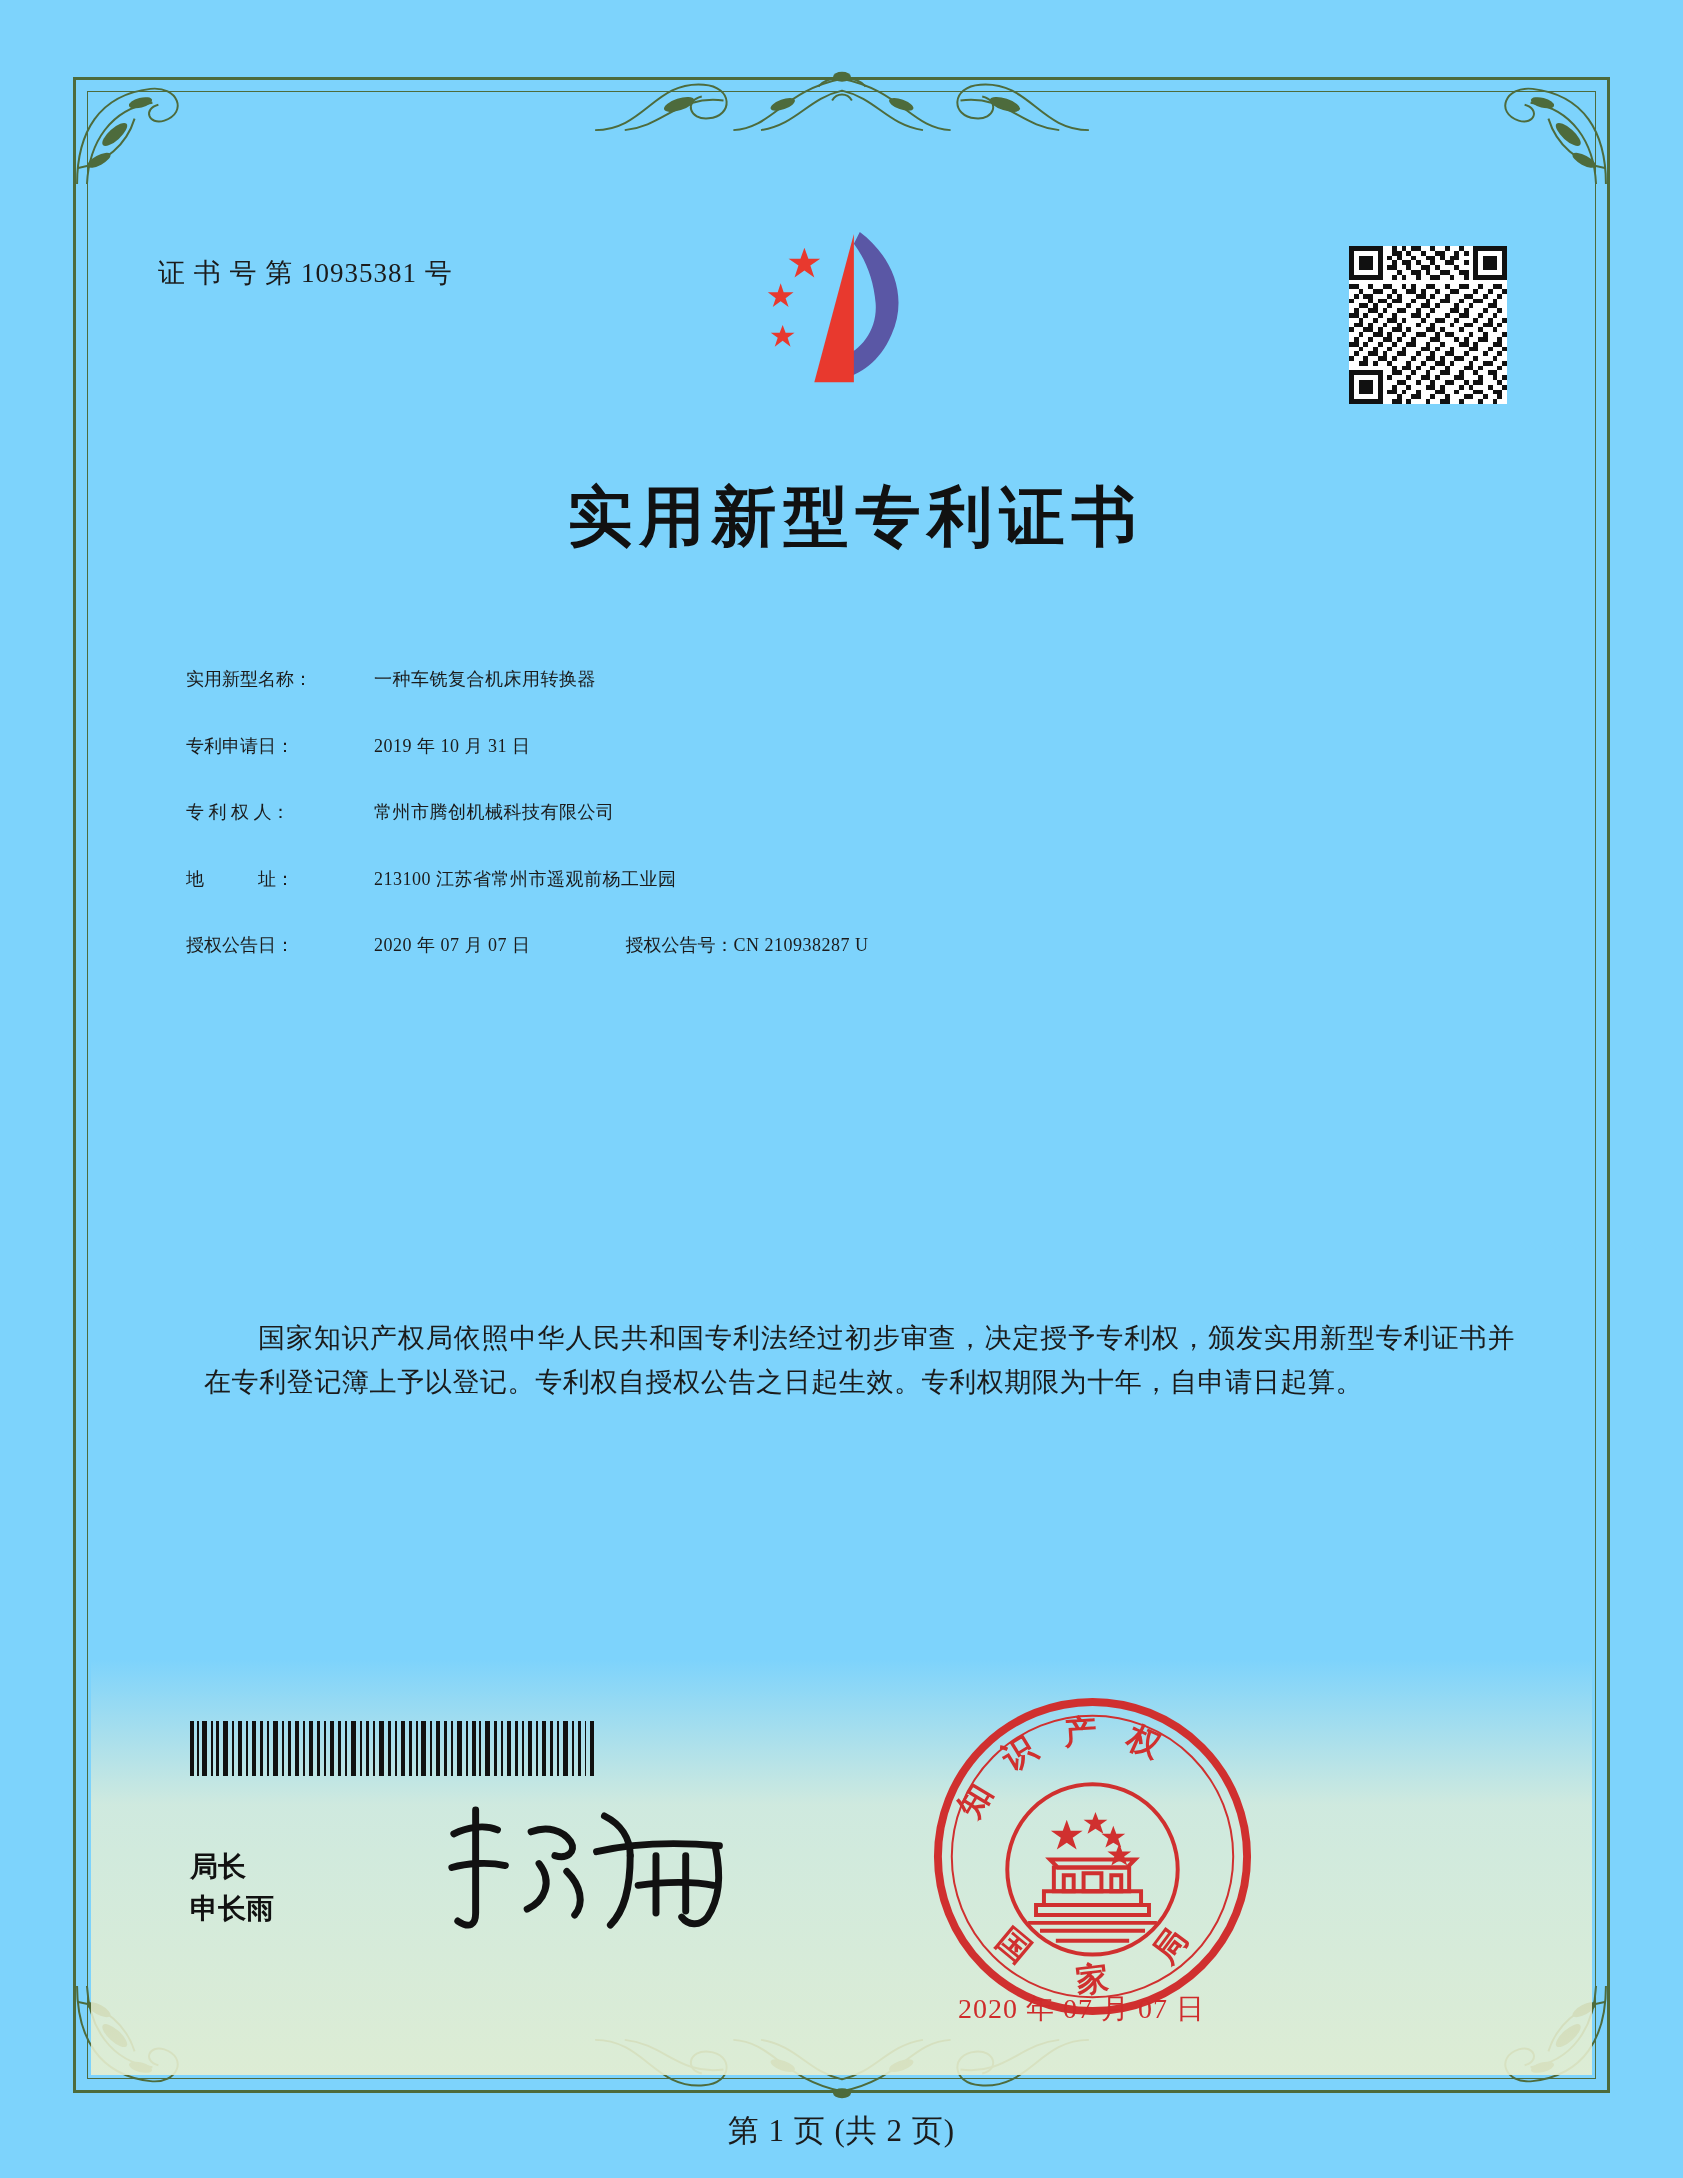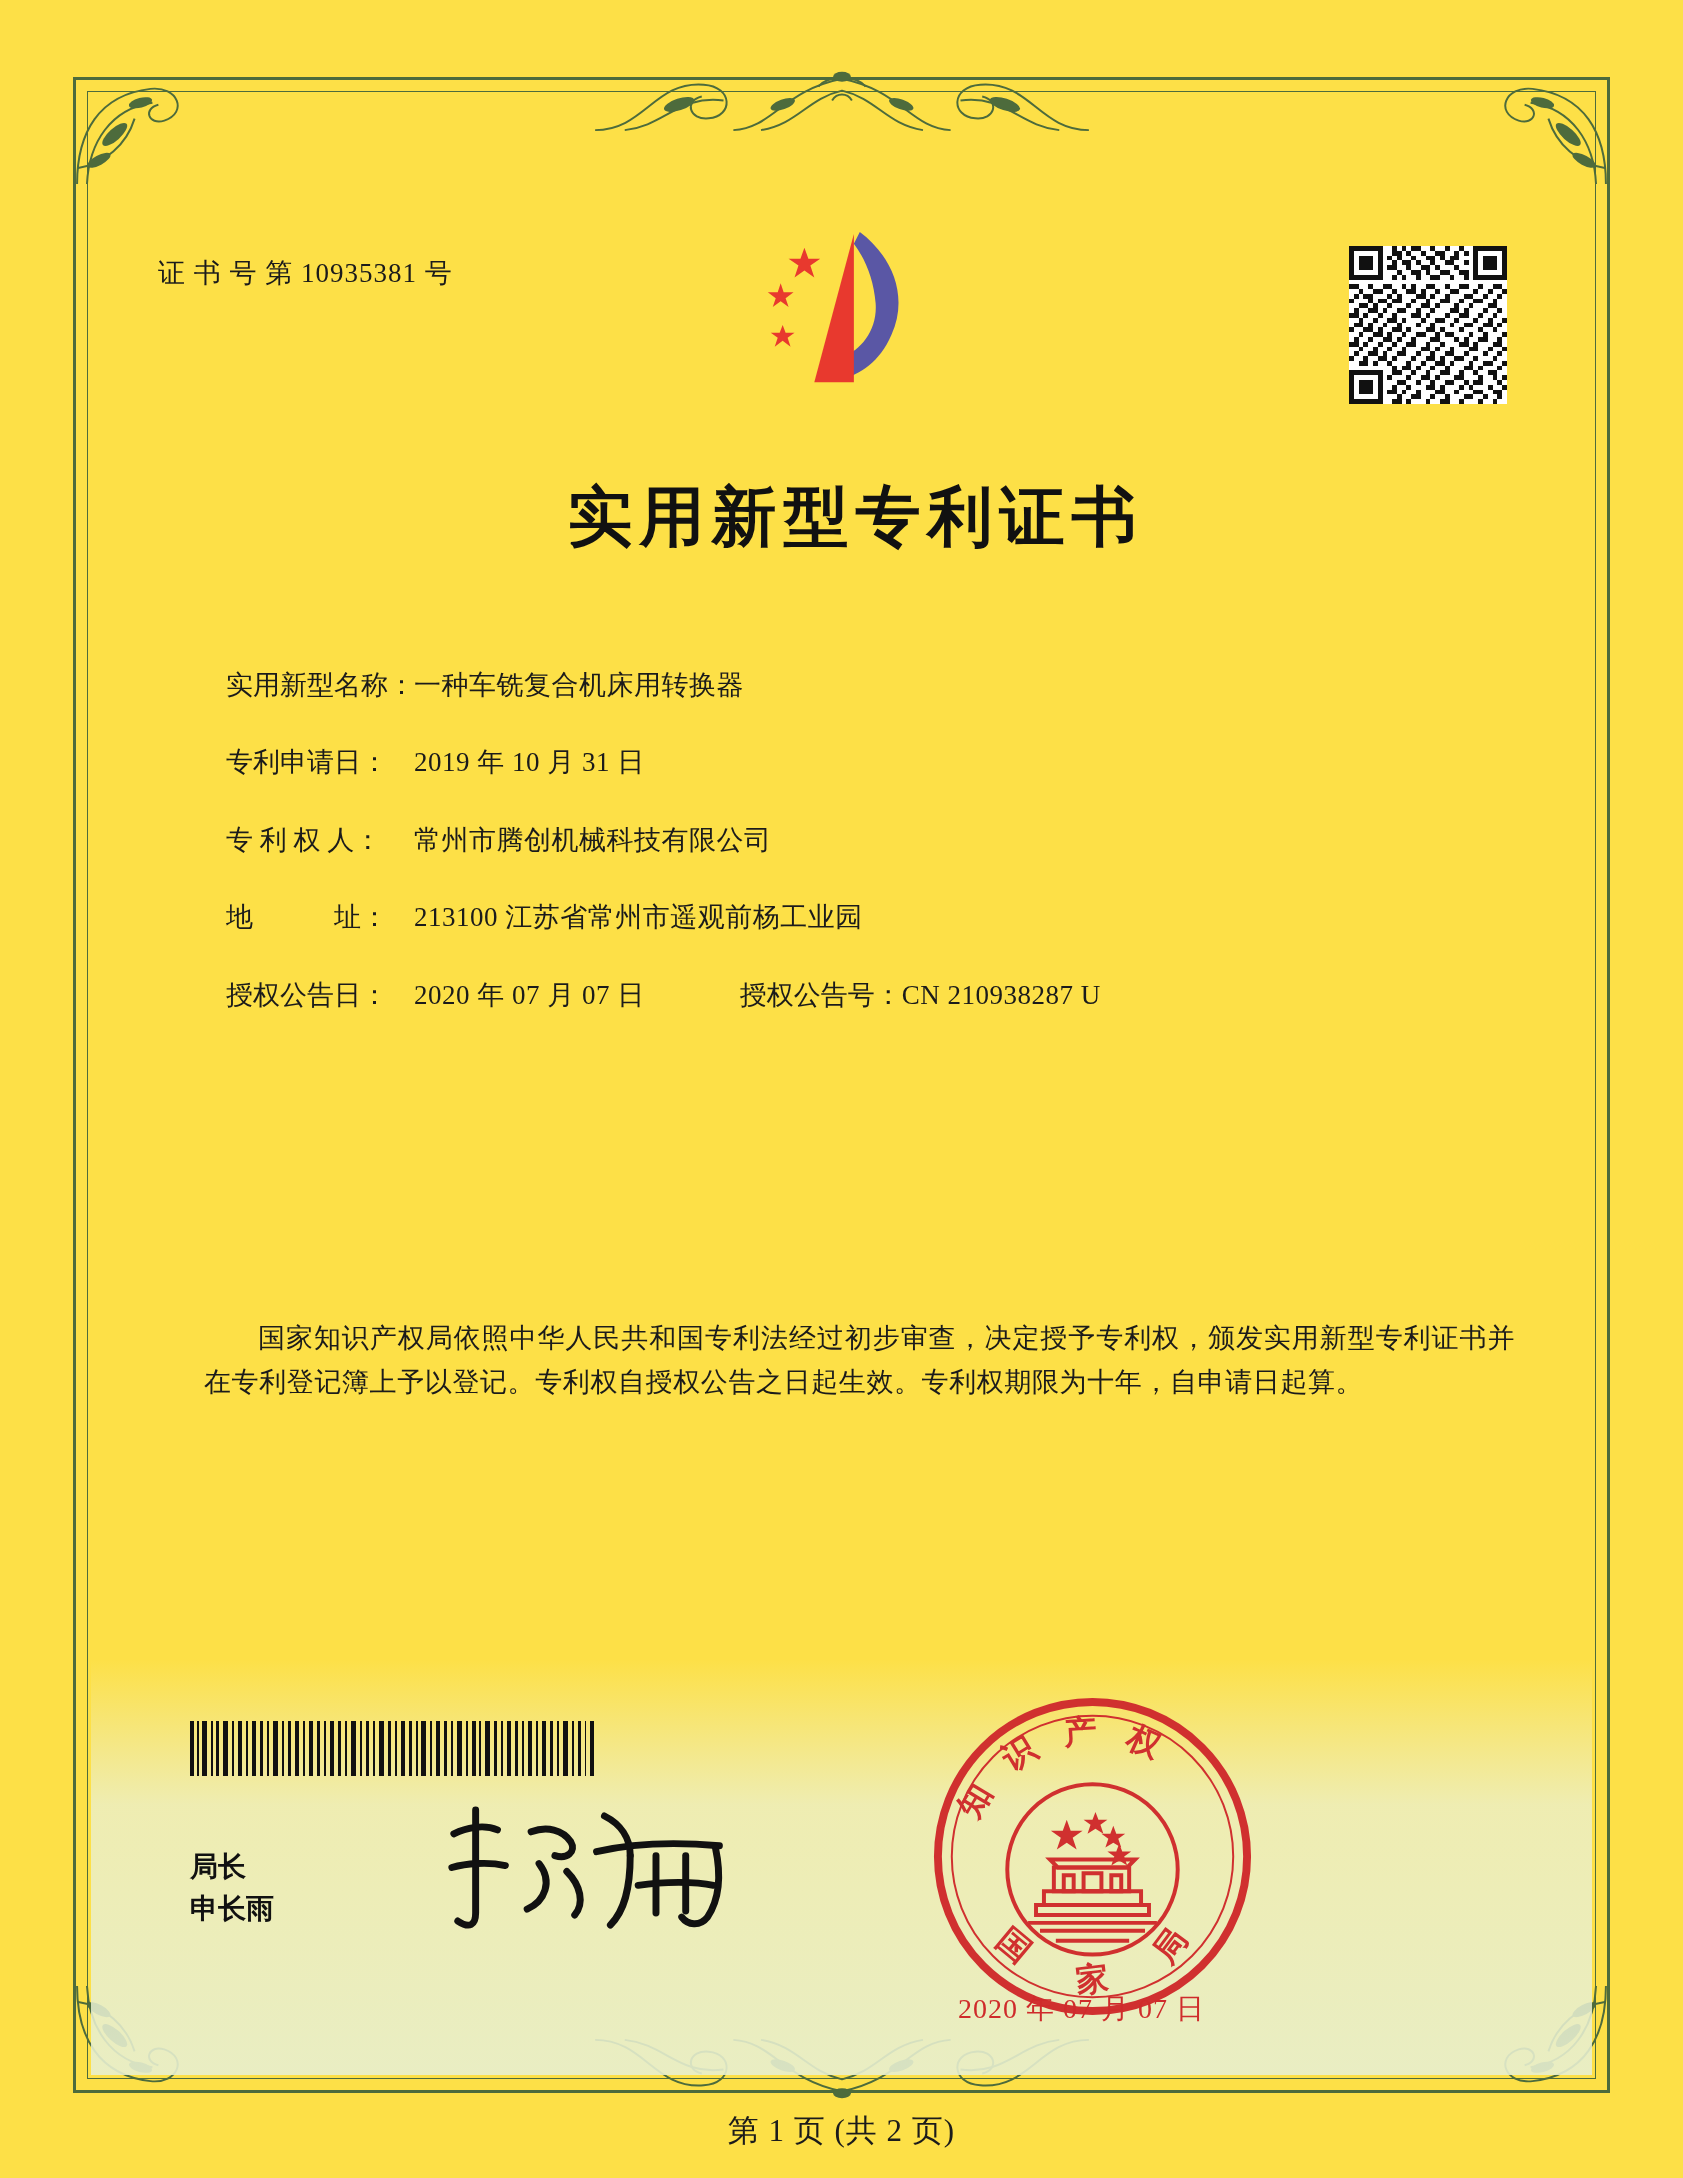--- a/index.html
+++ b/index.html
@@ -12,21 +12,21 @@
     height: 2178px;
     font-family: "Liberation Serif", "DejaVu Serif", serif;
     color: #1b1b1b;
     position: relative;
     overflow: hidden;
   }
 
   .page {
     position: absolute;
     inset: 0;
-    background: #fde047;
+    background: #7dd3fc;
   }
 
   
   .frame-outer {
     position: absolute;
     left: 73px;
     top: 77px;
     right: 73px;
     bottom: 85px;
     border: 3px solid #4d6b3c;
@@ -128,24 +128,23 @@
   .fields {
     position: absolute;
     left: 186px;
     right: 158px;
     top: 669px;
   }
   .field-row {
     display: flex;
     align-items: flex-start;
     margin-bottom: 45px;
-    font-size: 27px;
+    font-size: 18px;
     line-height: 1.2;
     white-space: nowrap;
-    margin-left: 40px;
   }
   .field-label {
     width: 188px;
     flex: 0 0 188px;
     letter-spacing: 0px;
   }
   .field-value {
     letter-spacing: 0.5px;
   }
   .field-row.inline-two .second-label {

